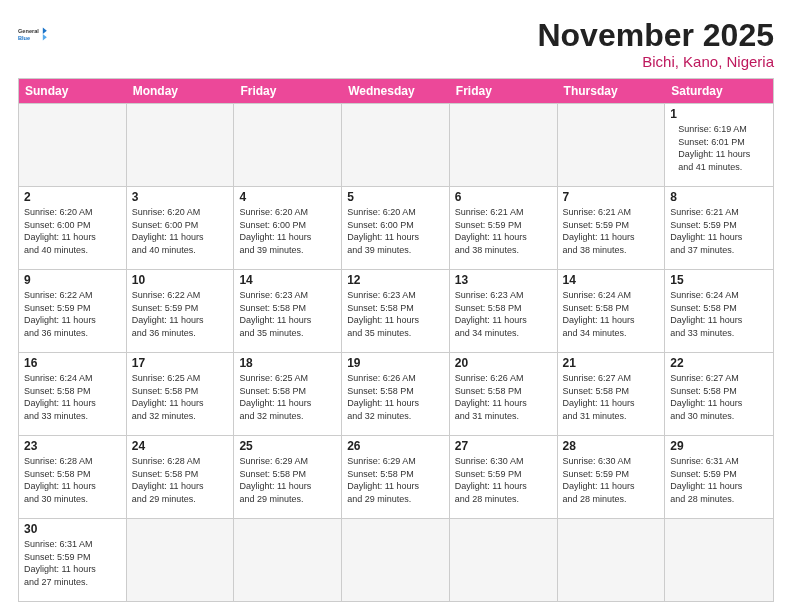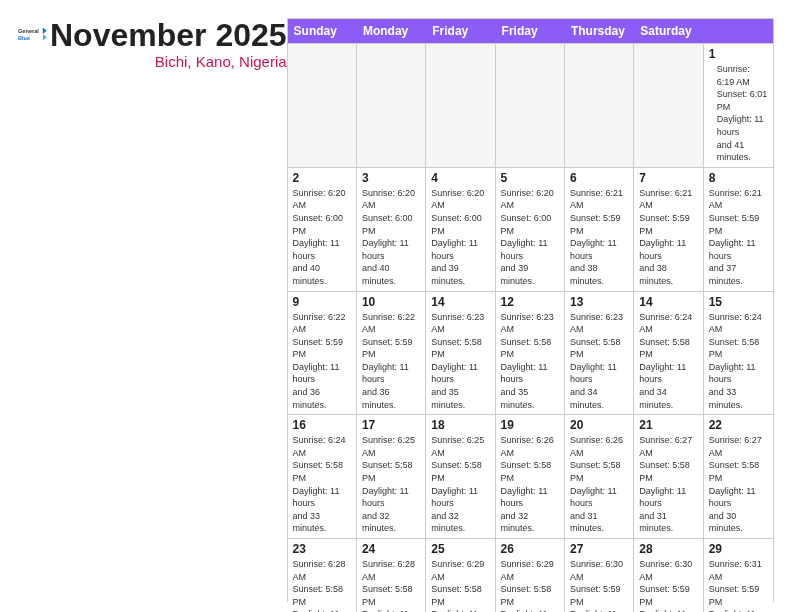--- a/index.html
+++ b/index.html
@@ -8,20 +8,21 @@
       height: 612px;
       font-family: Arial, sans-serif;
       background: #fff;
       overflow: hidden;
     }
     .page {
       width: 792px;
       height: 612px;
       padding: 18px 18px 10px 18px;
       display: flex;
+      flex-direction: column;
     }
     .header {
       display: flex;
       align-items: flex-start;
       justify-content: space-between;
       margin-bottom: 8px;
     }
     .logo {
       display: flex;
       align-items: center;
@@ -46,21 +47,21 @@
     }
     .calendar {
       flex: 1;
       display: flex;
       flex-direction: column;
       border: 1px solid #ccc;
     }
     .cal-header {
       display: grid;
       grid-template-columns: repeat(7, 1fr);
-      background: #8b5cf6;
+      background: #ec4899;
     }
     .cal-header-cell {
       color: #fff;
       font-size: 12px;
       font-weight: bold;
       padding: 5px 6px;
       text-align: left;
     }
     .cal-body {
       flex: 1;
@@ -116,20 +117,21 @@
       <div class="month-title">November 2025</div>
       <div class="location-title">Bichi, Kano, Nigeria</div>
     </div>
   </div>
 
   <div class="calendar">
     <div class="cal-header">
       <div class="cal-header-cell">Sunday</div>
       <div class="cal-header-cell">Monday</div>
       <div class="cal-header-cell">Friday</div>
+      <div class="cal-header-cell">Wednesday</div>
       <div class="cal-header-cell">Friday</div>
       <div class="cal-header-cell">Thursday</div>
       <div class="cal-header-cell">Saturday</div>
     </div>
     <div class="cal-body" id="cal-body">
     <div class="cal-row">
           <div class="cal-cell empty"></div>
           <div class="cal-cell empty"></div>
           <div class="cal-cell empty"></div>
           <div class="cal-cell empty"></div>

